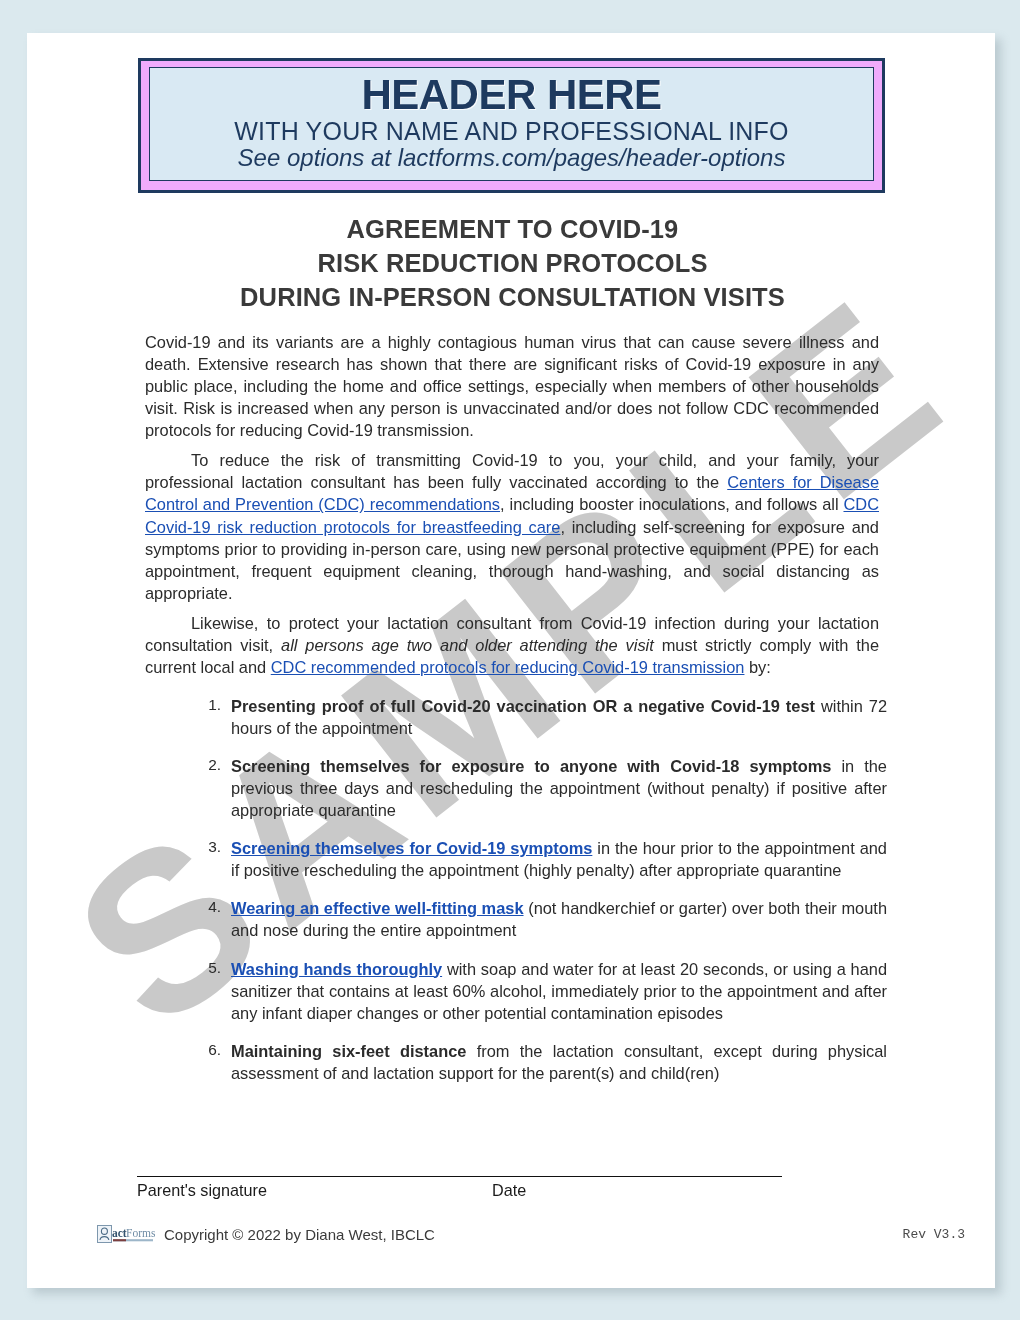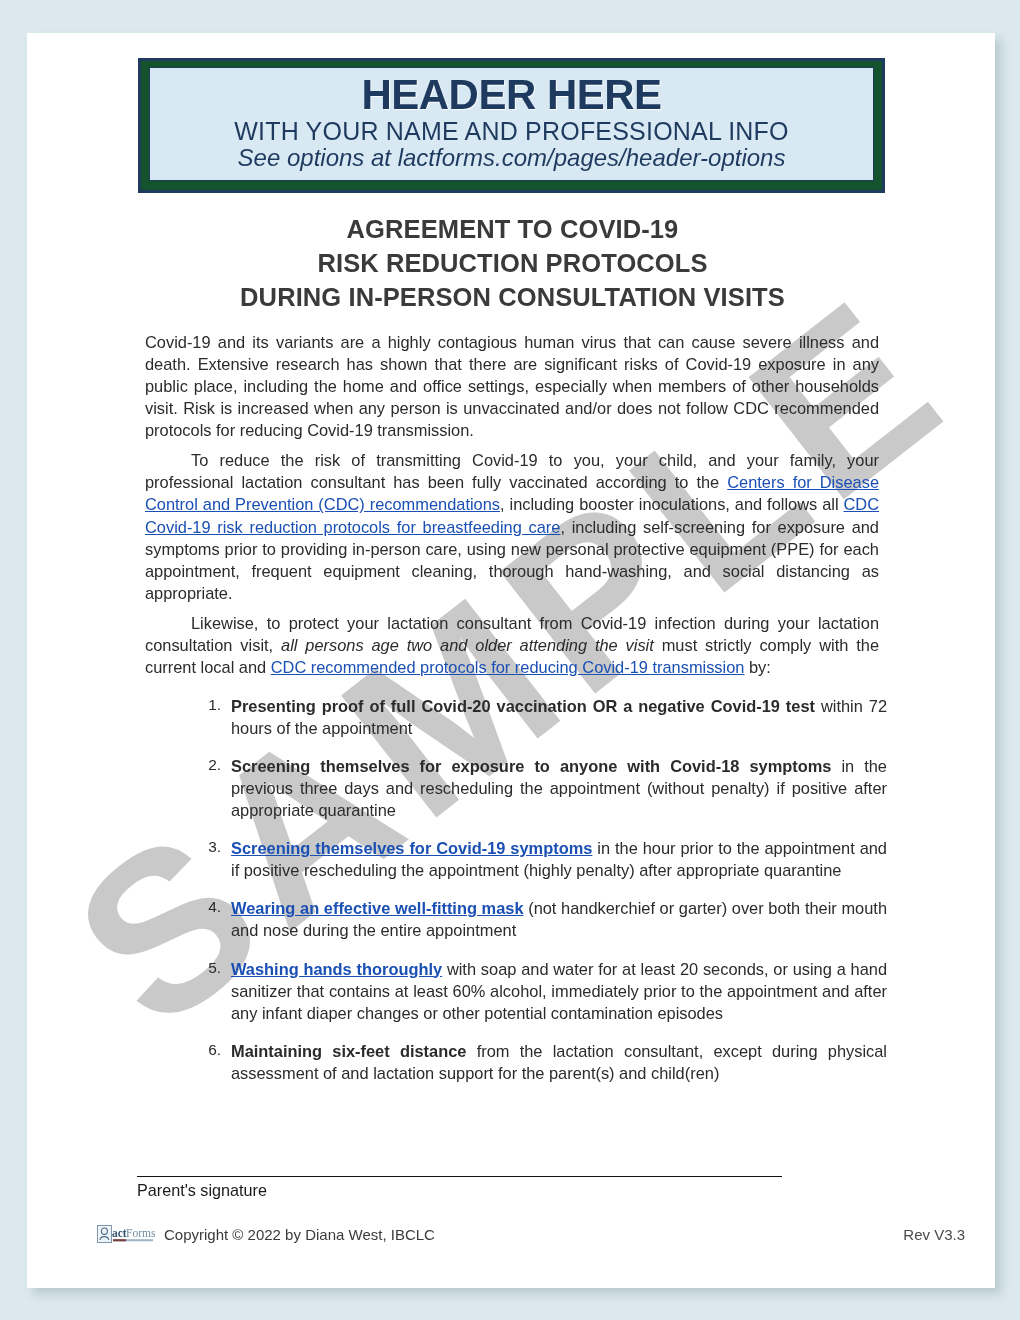--- a/index.html
+++ b/index.html
@@ -54,21 +54,21 @@
     padding: 0;
   }
 
   
   .header-box {
     position: absolute;
     left: 111px;
     top: 25px;
     width: 747px;
     border: 3px solid #1e3a5f;
-    background: #14532d;
+    background: #f0abfc;
     padding: 6px 8px 9px 8px;
     text-align: center;
   }
   .header-box .inner-rule {
     border: 1px solid #1e3a5f;
     padding: 6px 6px 8px 6px;
     background: #d9e9f3;
   }
   .hdr-line1 {
     font-family: "Liberation Sans", sans-serif;
@@ -227,22 +227,22 @@
     display: inline-block;
   }
   .logo svg { display: block; }
   .copyright {
     font-family: "Liberation Sans", sans-serif;
     font-size: 15px;
     color: #3b3b3b;
     white-space: nowrap;
   }
   .revision {
-    font-family: Liberation Sans, sans-serif;
-    font-size: 15px;
+    font-family: Liberation Mono, monospace;
+    font-size: 13px;
     color: #4a4a4a;
   }
 </style>
 </head>
 <body>
 
 <div class="page">
 
   <div class="watermark">SAMPLE</div>
 
@@ -282,20 +282,21 @@
 
     </div>
 
     <div class="sig-block">
       <div class="sig-field left">
         <div class="sig-rule"></div>
         <div class="sig-label">Parent's signature</div>
       </div>
       <div class="sig-field right">
         <div class="sig-rule"></div>
+        <div class="sig-label">Date</div>
       </div>
     </div>
 
     <div class="footer">
       <div class="footer-left">
         <span class="logo">
           <svg width="58" height="19" viewBox="0 0 58 19" xmlns="http://www.w3.org/2000/svg">
             <rect x="0.5" y="0.5" width="14" height="17" fill="#eef3f8" stroke="#7d97ad" stroke-width="1"></rect>
             <ellipse cx="7.4" cy="6.2" rx="3" ry="3.2" fill="none" stroke="#4a6a85" stroke-width="1.1"></ellipse>
             <path d="M3 15 C3.5 10.5, 11.2 10.5, 11.8 15" fill="none" stroke="#4a6a85" stroke-width="1.1"></path>

